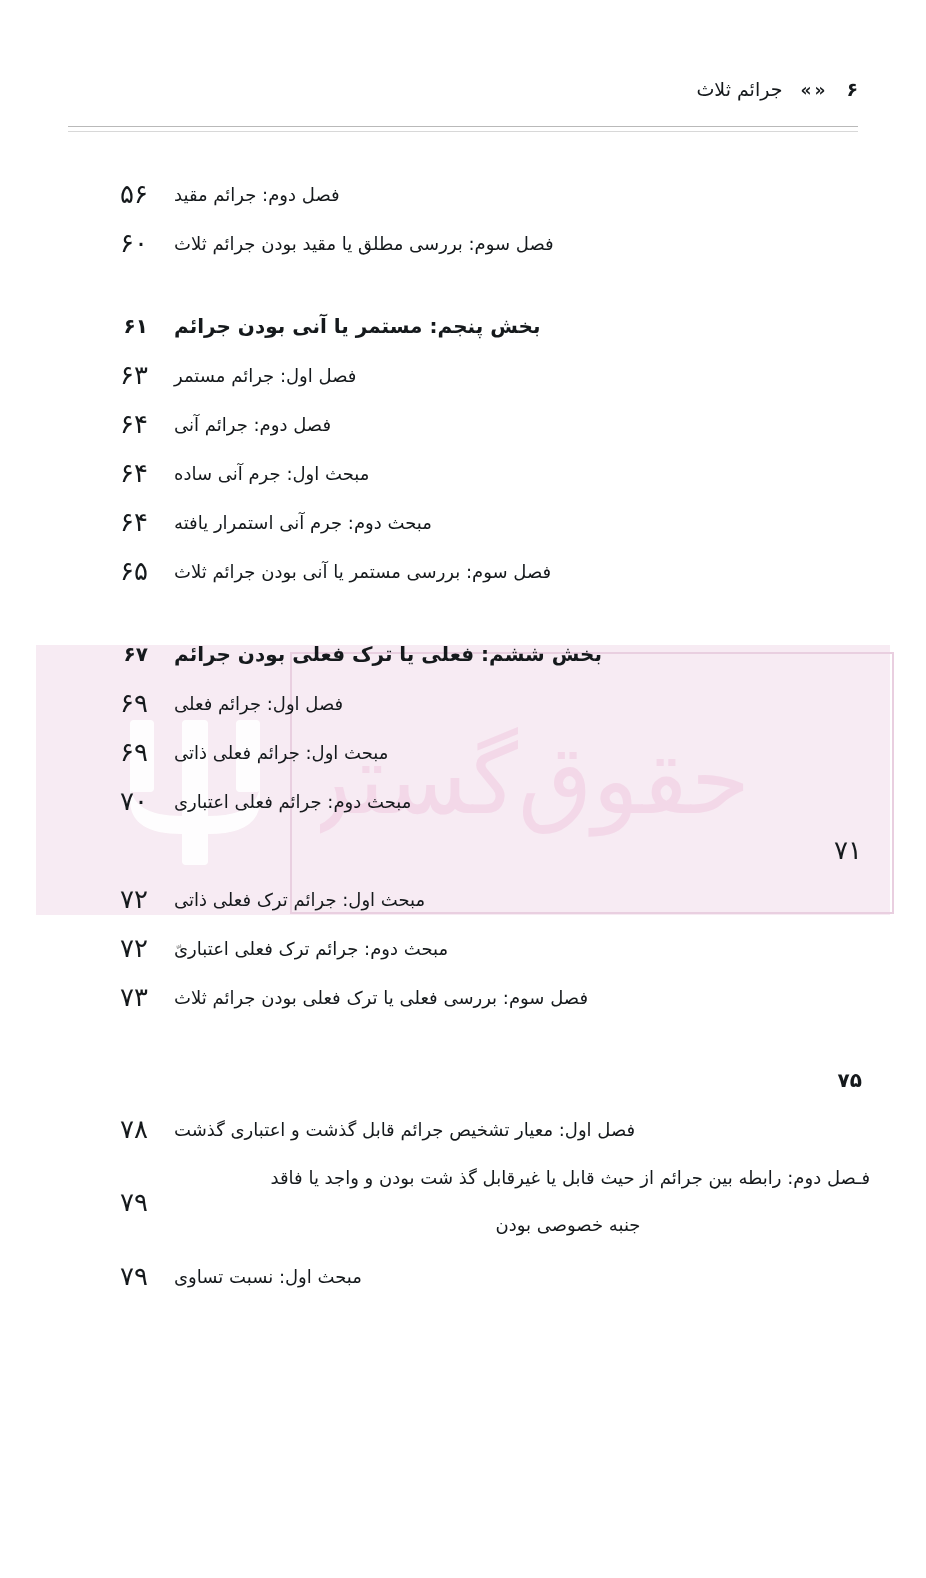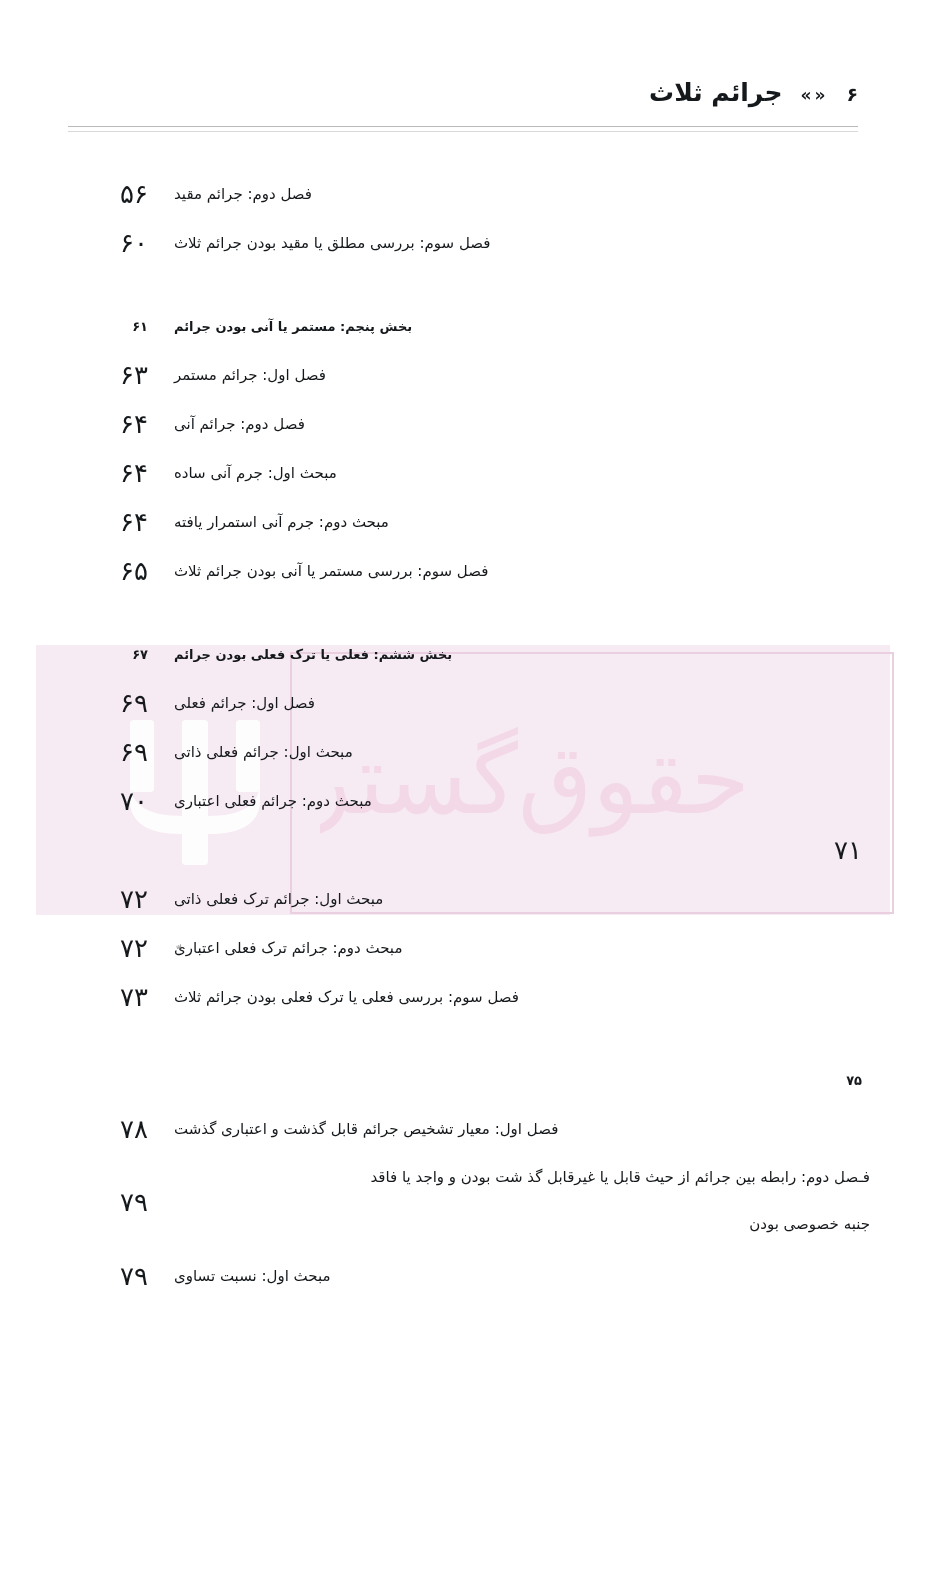--- a/index.html
+++ b/index.html
@@ -35,22 +35,22 @@
     flex-direction: row;
     justify-content: flex-start;
     align-items: baseline;
     gap: 18px;
     padding-left: 80px;
     font-size: 19px;
     font-weight: bold;
     color: #15191c;
   }
   .header-title {
-    font-size: 25px;
-    font-weight: bold;
+    font-size: 19px;
+    font-weight: normal;
     letter-spacing: 0.5px;
   }
   .header-arrows {
     font-size: 17px;
     letter-spacing: 3px;
     color: #15191c;
   }
   .header-pagenum {
     font-size: 19px;
     font-weight: bold;
@@ -121,55 +121,55 @@
     flex-direction: row;
     align-items: flex-start;
     justify-content: space-between;
     position: relative;
     min-height: 49px;
   }
   .toc-label {
     flex: 1 1 auto;
     text-align: left;
     padding-left: 18px;
-    font-size: 15px;
+    font-size: 18px;
     line-height: 49px;
     color: #15191c;
     white-space: nowrap;
   }
   .toc-page {
     flex: 0 0 92px;
     text-align: right;
     padding-right: 8px;
     font-size: 26px;
     line-height: 49px;
     color: #15191c;
     direction: rtl;
   }
   .toc-row.section .toc-label,
   .toc-row.section .toc-page {
     font-weight: bold;
-    font-size: 13px;
+    font-size: 20px;
   }
   .toc-row.spacer-top {
     margin-top: 34px;
   }
   .toc-row.two-line {
     min-height: 98px;
   }
   .toc-row.two-line .toc-label {
     line-height: 47px;
     white-space: normal;
     text-align: right;
     padding-left: 0;
     padding-right: 0;
   }
   .toc-row.two-line .toc-label .l2 {
     display: block;
-    text-align: right;
+    text-align: center;
     padding-left: 110px;
   }
   .toc-row.two-line .toc-page {
     line-height: 96px;
     vertical-align: bottom;
   }
   .stray-mark {
     position: absolute;
     left: 176px;
     top: 944px;

